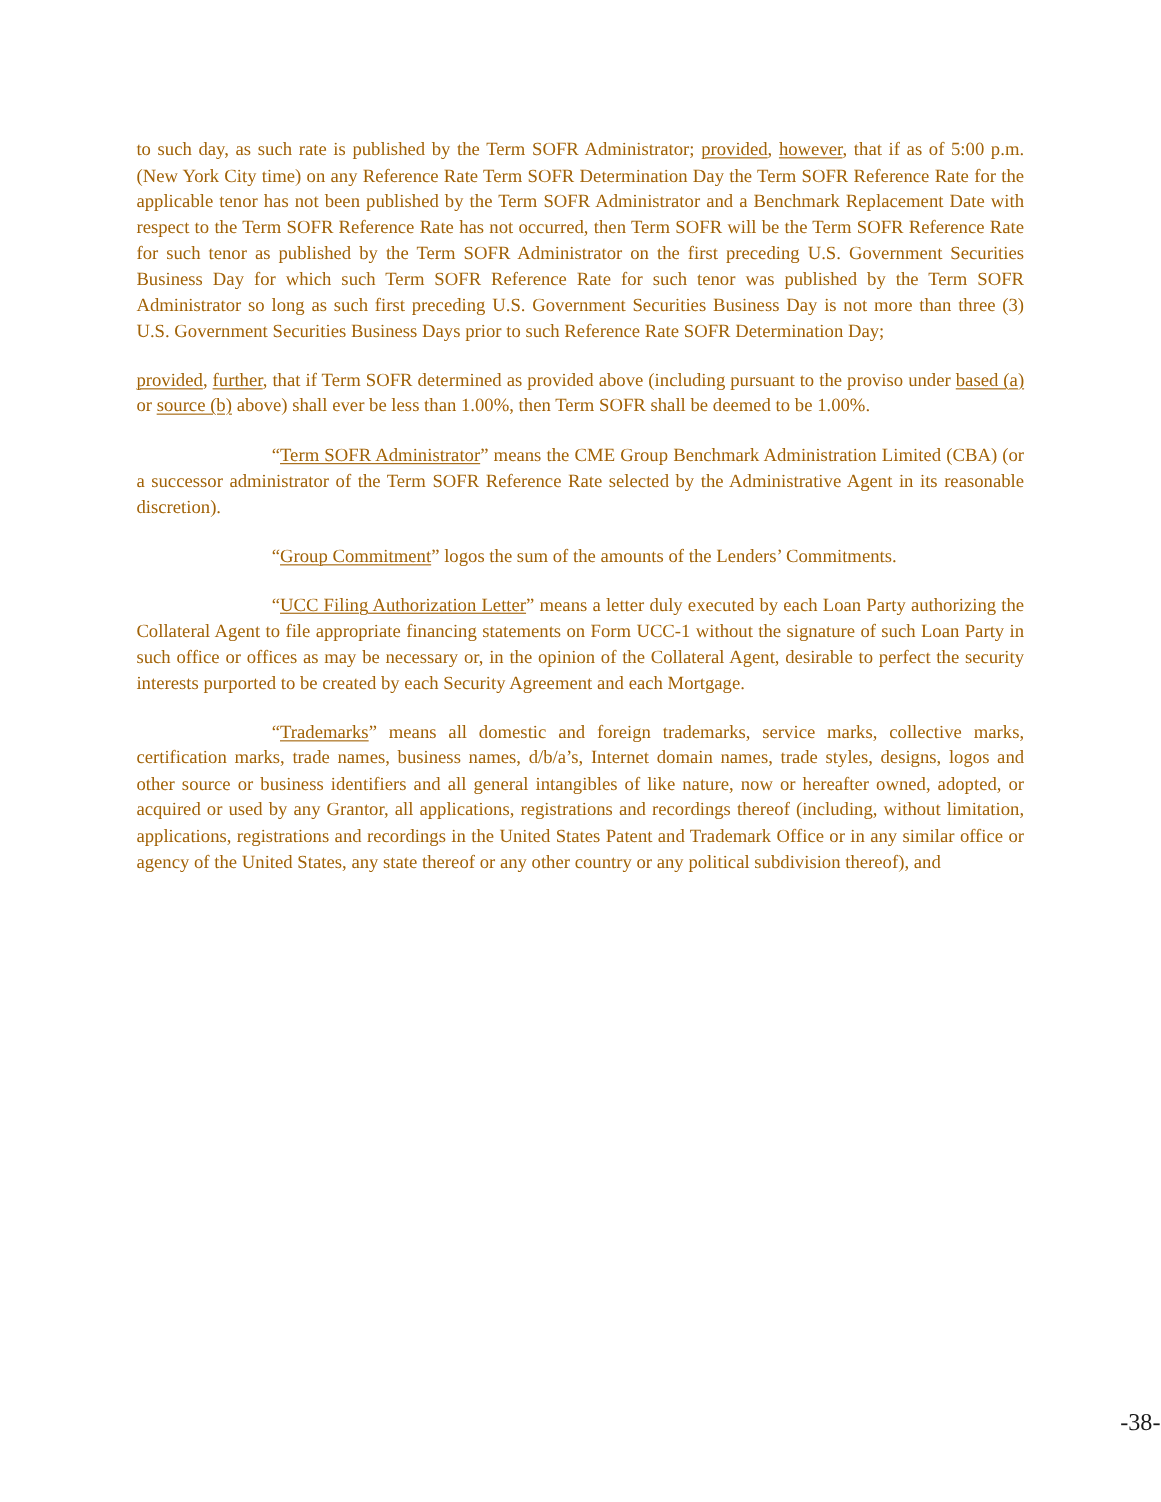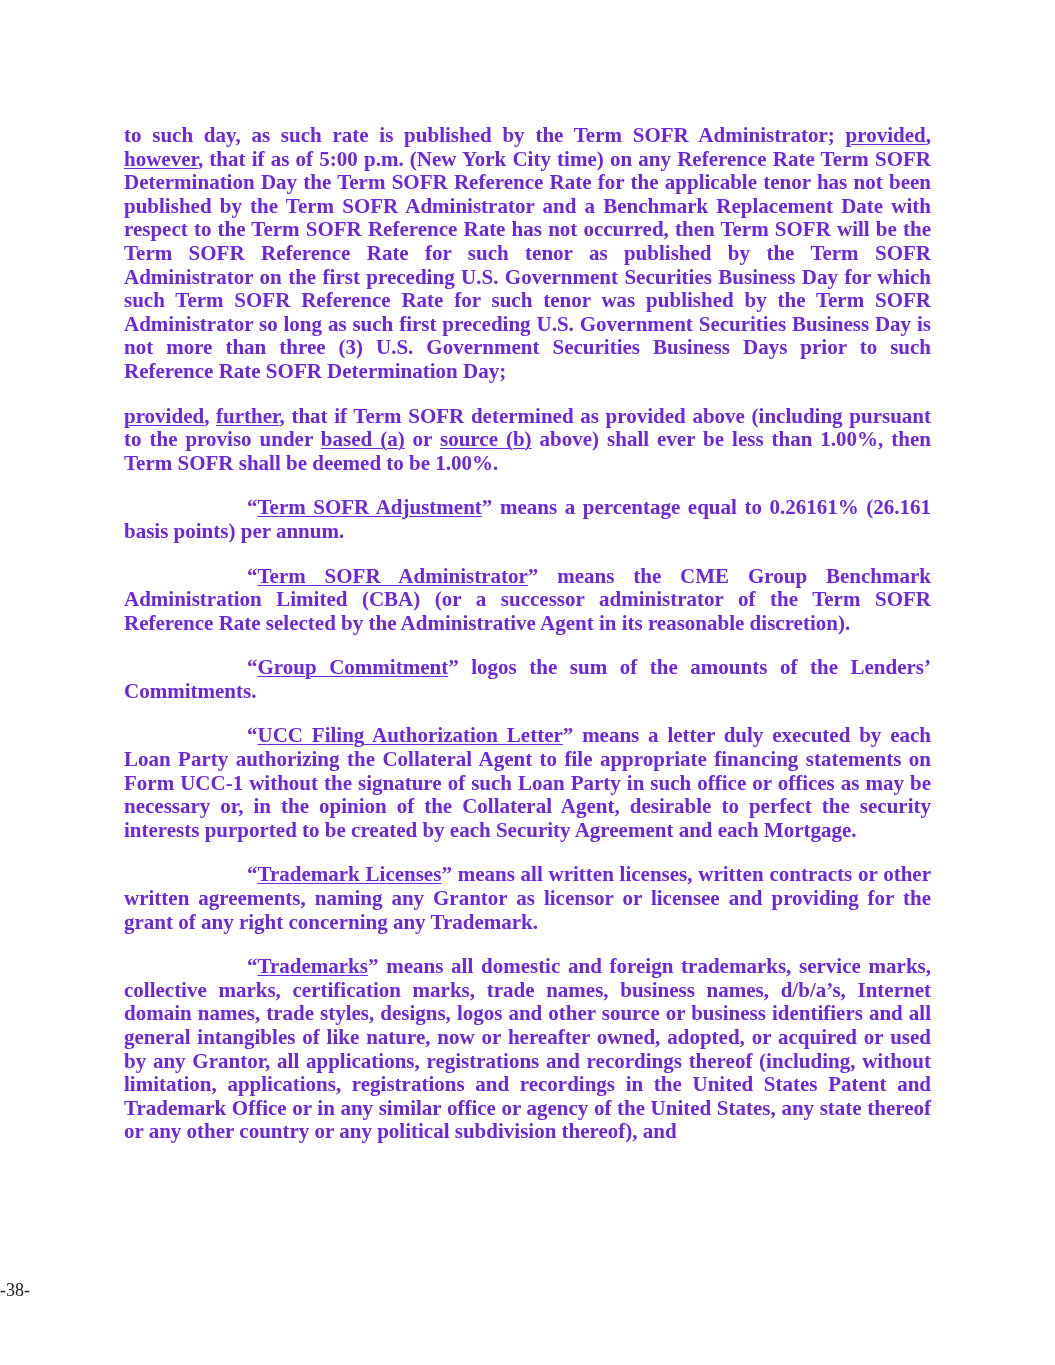--- a/index.html
+++ b/index.html
@@ -1,37 +1,34 @@
 <!DOCTYPE html>
 <html><head>
 <meta charset="utf-8">
 <style>
   html, body { margin: 0; padding: 0; background: #ffffff; }
   body { width: 1055px; height: 1365px; position: relative; overflow: hidden; }
   .page {
     position: absolute; left: 124px; top: 124px; width: 807px;
     font-family: "Liberation Serif", "DejaVu Serif", serif;
-    font-size: 21px; line-height: 23.6px; color: #6d28d9;
+    font-size: 17px; line-height: 23.6px; color: #a16207;
     text-align: justify;
-    font-weight: bold;
   }
   .page p { margin: 0 0 21px 0; }
   .indent { text-indent: 123px; }
   u { text-decoration: underline; text-underline-offset: 2px; text-decoration-thickness: 1px; }
   .page-number {
-    position: absolute; left: 0; width: 1055px; top: 1280px; text-align: left;
-    font-family: "Liberation Serif", "DejaVu Serif", serif; font-size: 18px; color: #1a1a1a;
+    position: absolute; left: 0; width: 1055px; top: 1280px; text-align: right;
+    font-family: "Liberation Serif", "DejaVu Serif", serif; font-size: 22px; color: #1a1a1a;
   }
 </style>
 </head>
 <body>
 
 <div class="page" id="page-body">
     <p><span>to such day, as such rate is published by the Term SOFR Administrator; </span><u>provided</u><span>, </span><u>however</u><span>, that if as of 5:00 p.m. (New York City time) on any Reference Rate Term SOFR Determination Day the Term SOFR Reference Rate for the applicable tenor has not been published by the Term SOFR Administrator and a Benchmark Replacement Date with respect to the Term SOFR Reference Rate has not occurred, then Term SOFR will be the Term SOFR Reference Rate for such tenor as published by the Term SOFR Administrator on the first preceding U.S. Government Securities Business Day for which such Term SOFR Reference Rate for such tenor was published by the Term SOFR Administrator so long as such first preceding U.S. Government Securities Business Day is not more than three (3) U.S. Government Securities Business Days prior to such Reference Rate SOFR Determination Day;</span></p>
     <p><u>provided</u><span>, </span><u>further</u><span>, that if Term SOFR determined as provided above (including pursuant to the proviso under </span><u>based (a)</u><span> or </span><u>source (b)</u><span> above) shall ever be less than 1.00%, then Term SOFR shall be deemed to be 1.00%.</span></p>
-    <p class="indent"><span>“</span><u>Term SOFR Adjustment</u><span>” means a percentage equal to 0.26161% (26.161 basis points) per annum.</span></p>
     <p class="indent"><span>“</span><u>Term SOFR Administrator</u><span>” means the CME Group Benchmark Administration Limited (CBA) (or a successor administrator of the Term SOFR Reference Rate selected by the Administrative Agent in its reasonable discretion).</span></p>
     <p class="indent"><span>“</span><u>Group Commitment</u><span>” logos the sum of the amounts of the Lenders’ Commitments.</span></p>
     <p class="indent"><span>“</span><u>UCC Filing Authorization Letter</u><span>” means a letter duly executed by each Loan Party authorizing the Collateral Agent to file appropriate financing statements on Form UCC-1 without the signature of such Loan Party in such office or offices as may be necessary or, in the opinion of the Collateral Agent, desirable to perfect the security interests purported to be created by each Security Agreement and each Mortgage.</span></p>
-    <p class="indent"><span>“</span><u>Trademark Licenses</u><span>” means all written licenses, written contracts or other written agreements, naming any Grantor as licensor or licensee and providing for the grant of any right concerning any Trademark.</span></p>
     <p class="indent"><span>“</span><u>Trademarks</u><span>” means all domestic and foreign trademarks, service marks, collective marks, certification marks, trade names, business names, d/b/a’s, Internet domain names, trade styles, designs, logos and other source or business identifiers and all general intangibles of like nature, now or hereafter owned, adopted, or acquired or used by any Grantor, all applications, registrations and recordings thereof (including, without limitation, applications, registrations and recordings in the United States Patent and Trademark Office or in any similar office or agency of the United States, any state thereof or any other country or any political subdivision thereof), and</span></p>
   </div>
 <div class="page-number">-38-</div>
 
 </body></html>

